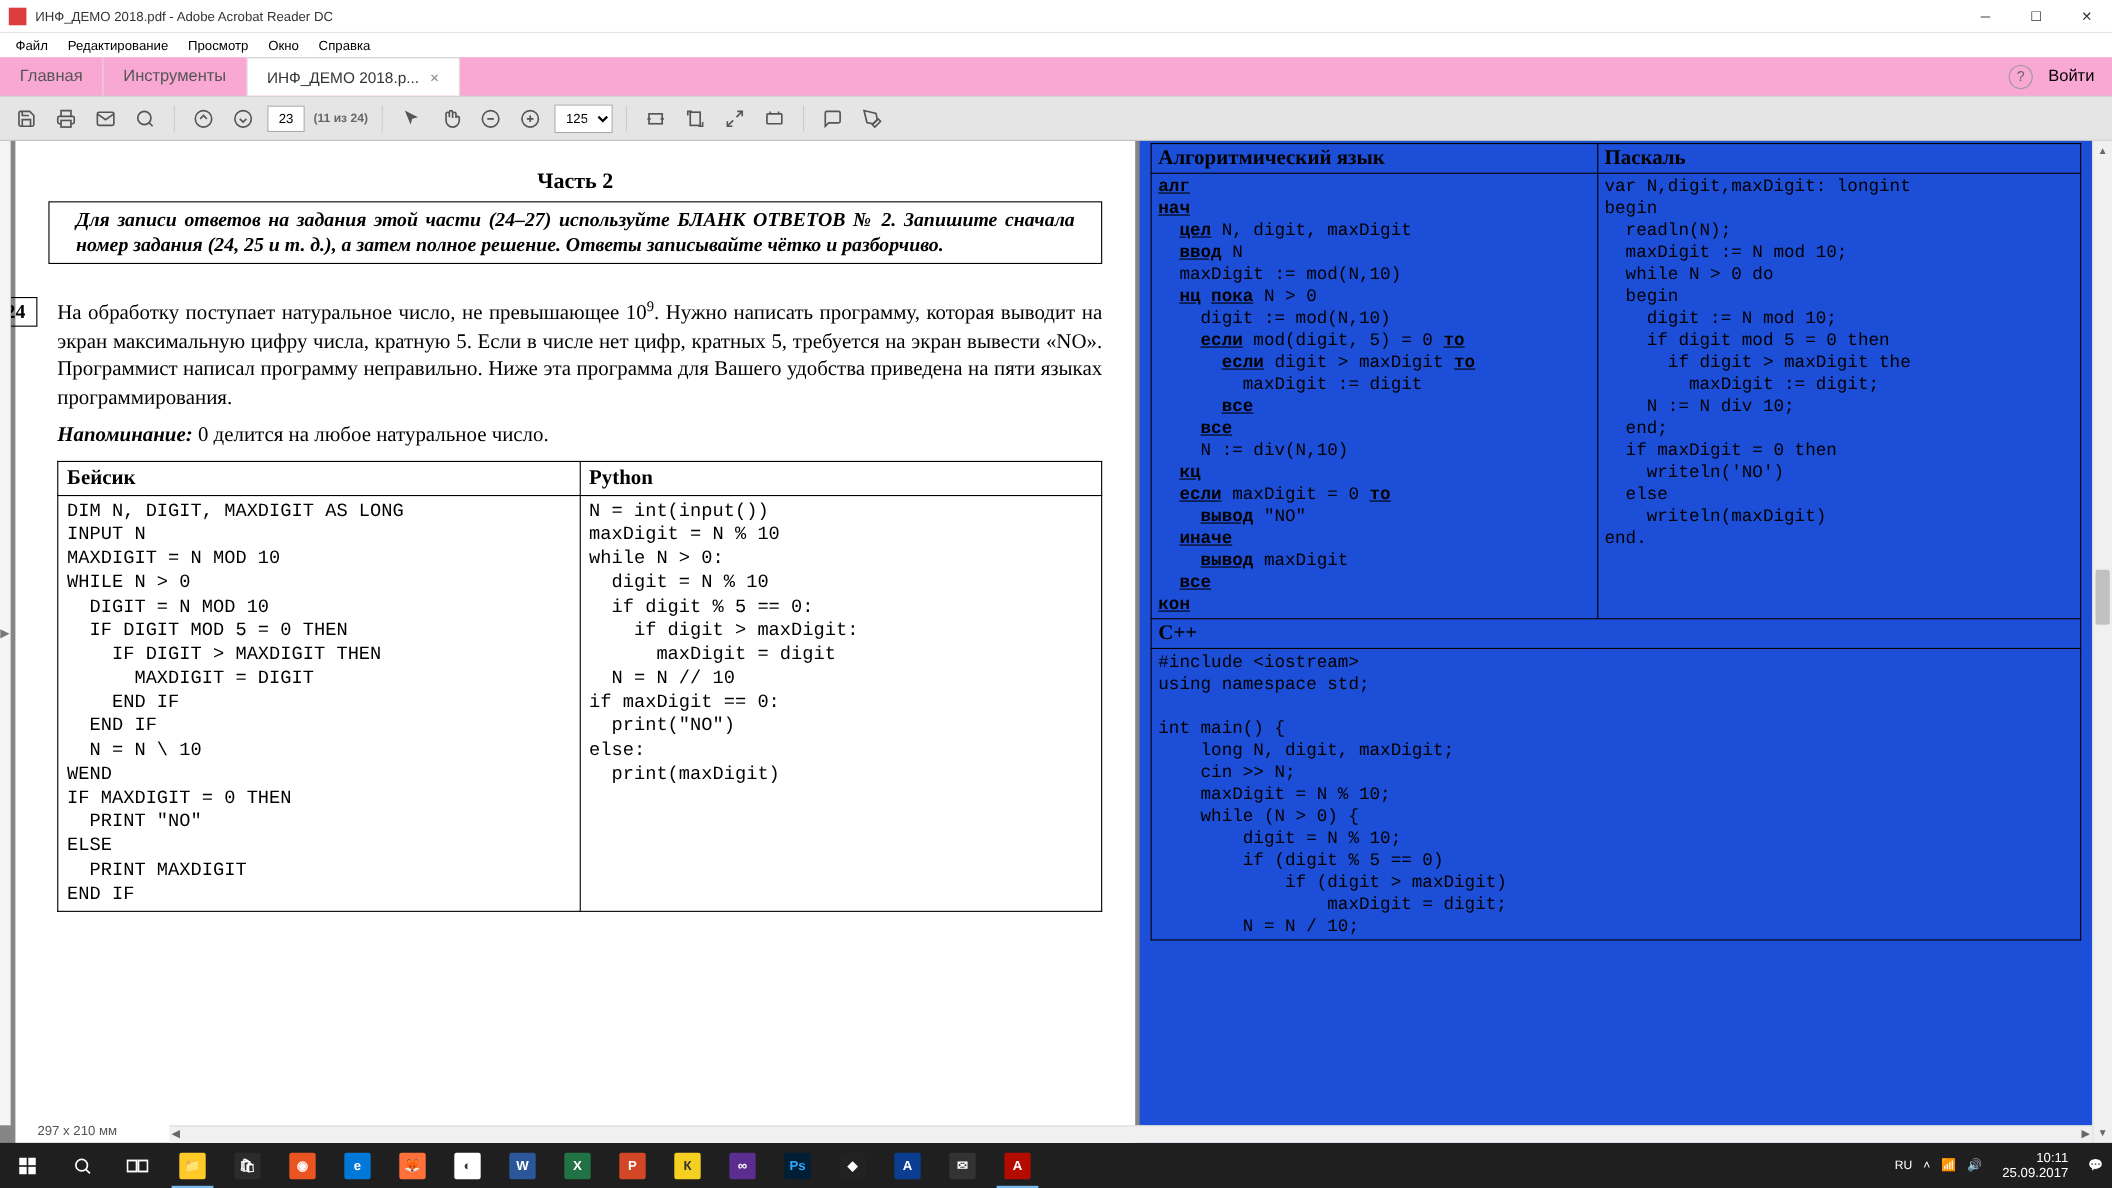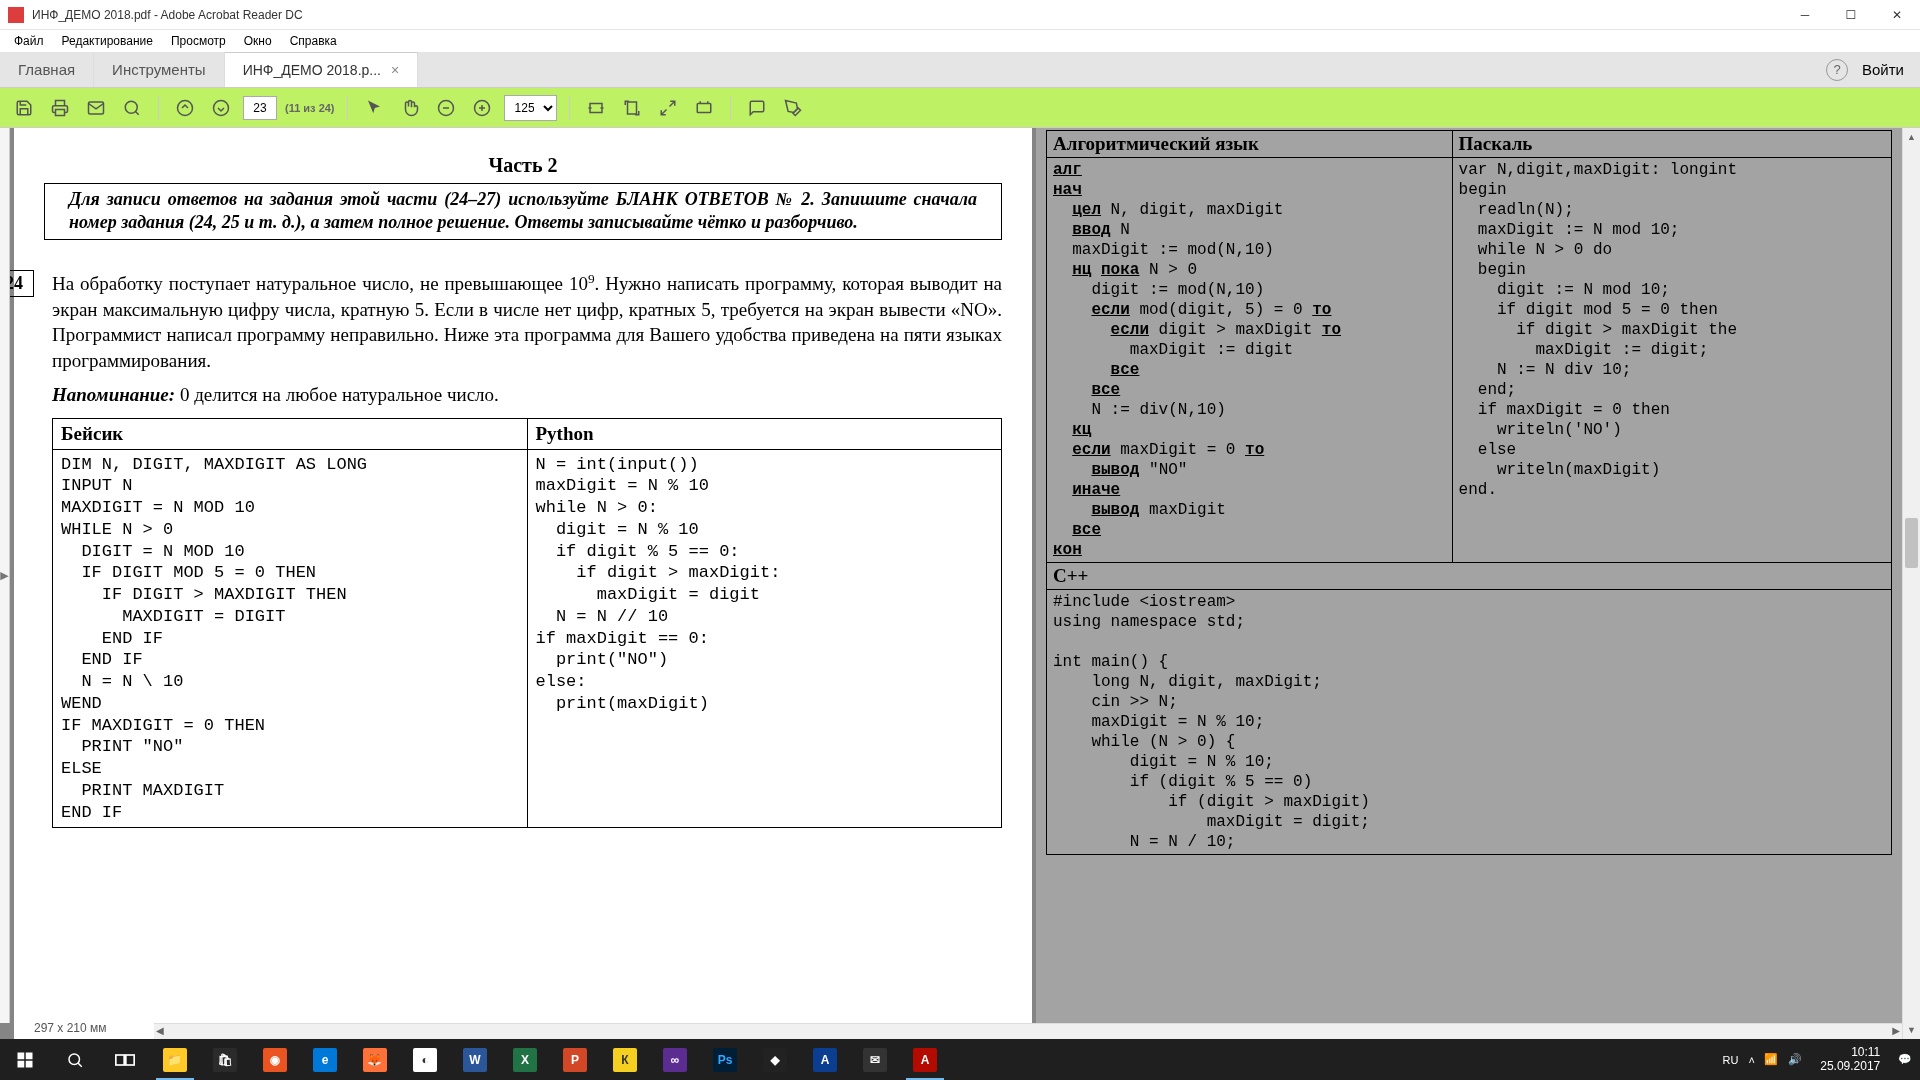--- a/index.html
+++ b/index.html
@@ -10,41 +10,41 @@
 .titlebar .app-icon { width: 16px; height: 16px; background: #dc3e3e; margin-right: 8px; }
 .titlebar .title-text { font-size: 12px; color: #333; }
 .win-controls { position: absolute; right: 0; top: 0; display: flex; }
 .win-btn { width: 46px; height: 30px; display: flex; align-items: center; justify-content: center; cursor: pointer; font-size: 12px; color: #333; }
 
 
 .menubar { height: 22px; display: flex; align-items: center; gap: 2px; padding: 0 6px; font-size: 12px; }
 .menu-item { padding: 2px 8px; cursor: pointer; }
 
 
-.tabrow { height: 36px; background: #e5e5e5; display: flex; align-items: stretch; border-bottom: 1px solid #ccc; }
+.tabrow { height: 36px; background: #f9a8d4; display: flex; align-items: stretch; border-bottom: 1px solid #ccc; }
 .big-tab { padding: 8px 18px; font-size: 15px; color: #555; border-right: 1px solid #ddd; display: flex; align-items: center; cursor: pointer; }
 .big-tab.doc { background: #fff; border-top: 1px solid #ccc; font-size: 14px; color: #333; position: relative; }
 .tab-close { margin-left: 10px; font-size: 14px; color: #888; cursor: pointer; }
 .signin-area { margin-left: auto; display: flex; align-items: center; gap: 14px; padding: 0 16px; font-size: 15px; }
 .help-circle { width: 22px; height: 22px; border: 1.5px solid #999; border-radius: 50%; display: flex; align-items: center; justify-content: center; font-size: 13px; color: #666; }
 
 
-.toolbar { height: 40px; background: #bef264; display: flex; align-items: center; padding: 0 10px; gap: 8px; border-bottom: 1px solid #ccc; }
+.toolbar { height: 40px; background: #e5e5e5; display: flex; align-items: center; padding: 0 10px; gap: 8px; border-bottom: 1px solid #ccc; }
 .tbtn { width: 28px; height: 28px; display: flex; align-items: center; justify-content: center; cursor: pointer; color: #555; }
 .tbtn svg { width: 18px; height: 18px; }
 .sep { width: 1px; height: 24px; background: #ccc; margin: 0 4px; }
 .page-input { width: 34px; height: 24px; text-align: center; border: 1px solid #aaa; font-size: 12px; }
 .page-count { font-size: 11px; color: #666; font-weight: bold; }
 .zoom-select { height: 26px; font-size: 12px; padding: 0 6px; border: 1px solid #aaa; background: #fff; width: 53px; }
 
 
 .docarea { position: absolute; top: 128px; bottom: 41px; left: 0; right: 18px; background: #858585; display: flex; overflow: hidden; }
 .page-wrap { flex: 1; display: flex; background: #858585; overflow: hidden; position: relative; }
 .page-left { width: 1018px; background: #fff; margin: 0 4px 0 14px; padding: 18px 30px 0 30px; position: relative; font-family: "Times New Roman", serif; }
-.page-right { flex: 1; background: #a3a3a3; margin: 0 0 0 0; padding: 2px 10px 0 10px; font-family: "Times New Roman", serif; }
+.page-right { flex: 1; background: #1d4ed8; margin: 0 0 0 0; padding: 2px 10px 0 10px; font-family: "Times New Roman", serif; }
 
 .part-title { text-align: center; font-weight: bold; font-size: 20px; margin: 8px 0 6px; }
 .instruct-box { border: 1.5px solid #000; padding: 4px 24px; font-style: italic; font-weight: bold; font-size: 18px; line-height: 1.3; text-align: justify; }
 .task-row { display: flex; margin-top: 30px; gap: 18px; }
 .task-num { border: 1.5px solid #000; padding: 2px 10px; font-weight: bold; font-size: 18px; height: fit-content; margin-left: -50px; }
 .task-text { font-size: 19px; line-height: 1.35; text-align: justify; }
 .task-text sup { font-size: 0.7em; }
 .reminder { font-size: 19px; margin-top: 10px; }
 .reminder b { font-style: italic; }
 

